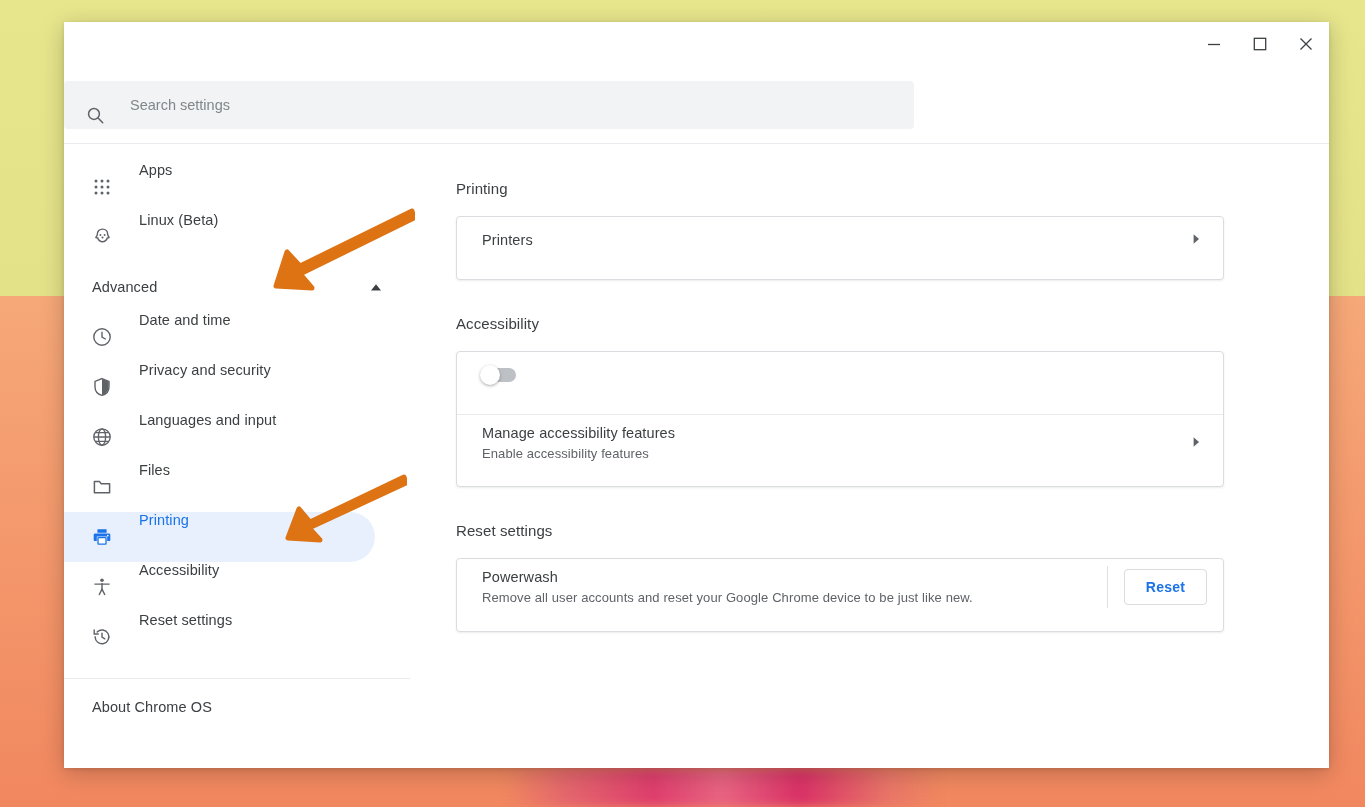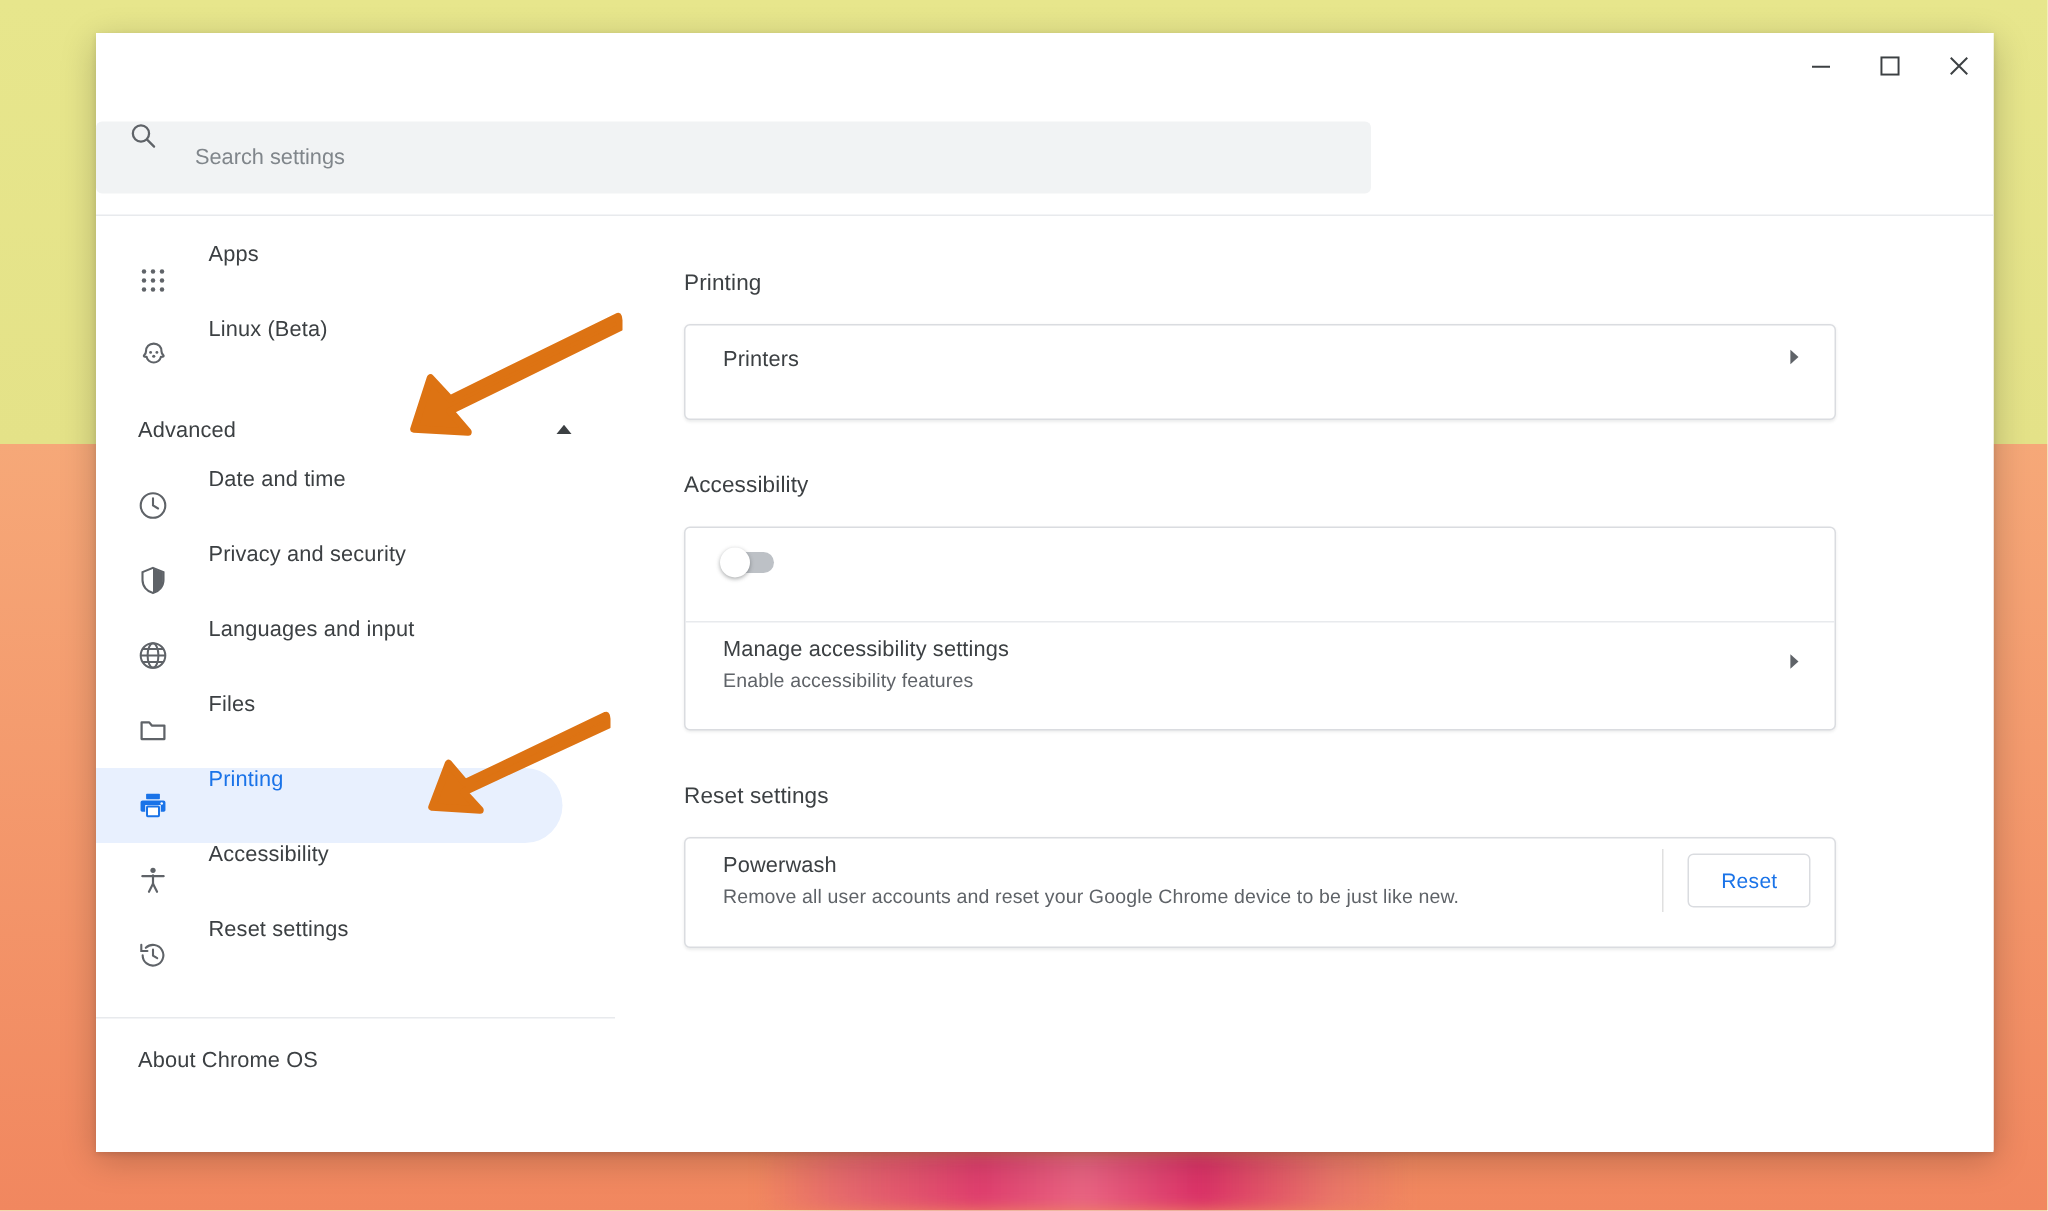--- a/index.html
+++ b/index.html
@@ -86,21 +86,21 @@
     font-size: 17px;
     color: #3c4043;
     letter-spacing: .1px;
   }
   .searchbox {
     width: 850px;
     height: 48px;
     background: #f1f3f4;
     border-radius: 4px;
     display: flex;
-    align-items: flex-start;
+    align-items: flex-end;
     padding: 0 14px 0 22px;
   }
   .searchbox svg { flex: none; }
   .search-input {
     border: none;
     outline: none;
     background: transparent;
     font-family: "Liberation Sans", sans-serif;
     font-size: 14.5px;
     color: #3c4043;
@@ -253,21 +253,21 @@
     flex: none;
   }
   .btn-reset {
     flex: none;
     border: 1px solid #dadce0;
     border-radius: 4px;
     background: #ffffff;
     color: #1a73e8;
     font-family: "Liberation Sans", sans-serif;
     font-size: 14px;
-    font-weight: 400;
+    font-weight: 700;
     letter-spacing: .2px;
     padding: 9px 21px;
     cursor: pointer;
   }
 
   
   .arrow {
     position: absolute;
     pointer-events: none;
   }
@@ -459,21 +459,21 @@
 
       <div class="sec-title sp">Accessibility</div>
       <div class="card">
         <div class="row">
           <div class="toggle">
             <div class="knob"></div>
           </div>
         </div>
         <div class="row two-line">
           <div class="row-main">
-            <div class="row-title">Manage accessibility settings</div>
+            <div class="row-title">Manage accessibility features</div>
             <div class="row-sub">Enable accessibility features</div>
           </div>
           <span class="chevron-right">
             <svg width="9" height="12" viewBox="0 0 9 12">
                 <path d="M1.6 1.2L7 6l-5.4 4.8z" fill="#5f6368"></path>
               </svg>
           </span>
         </div>
       </div>
 

